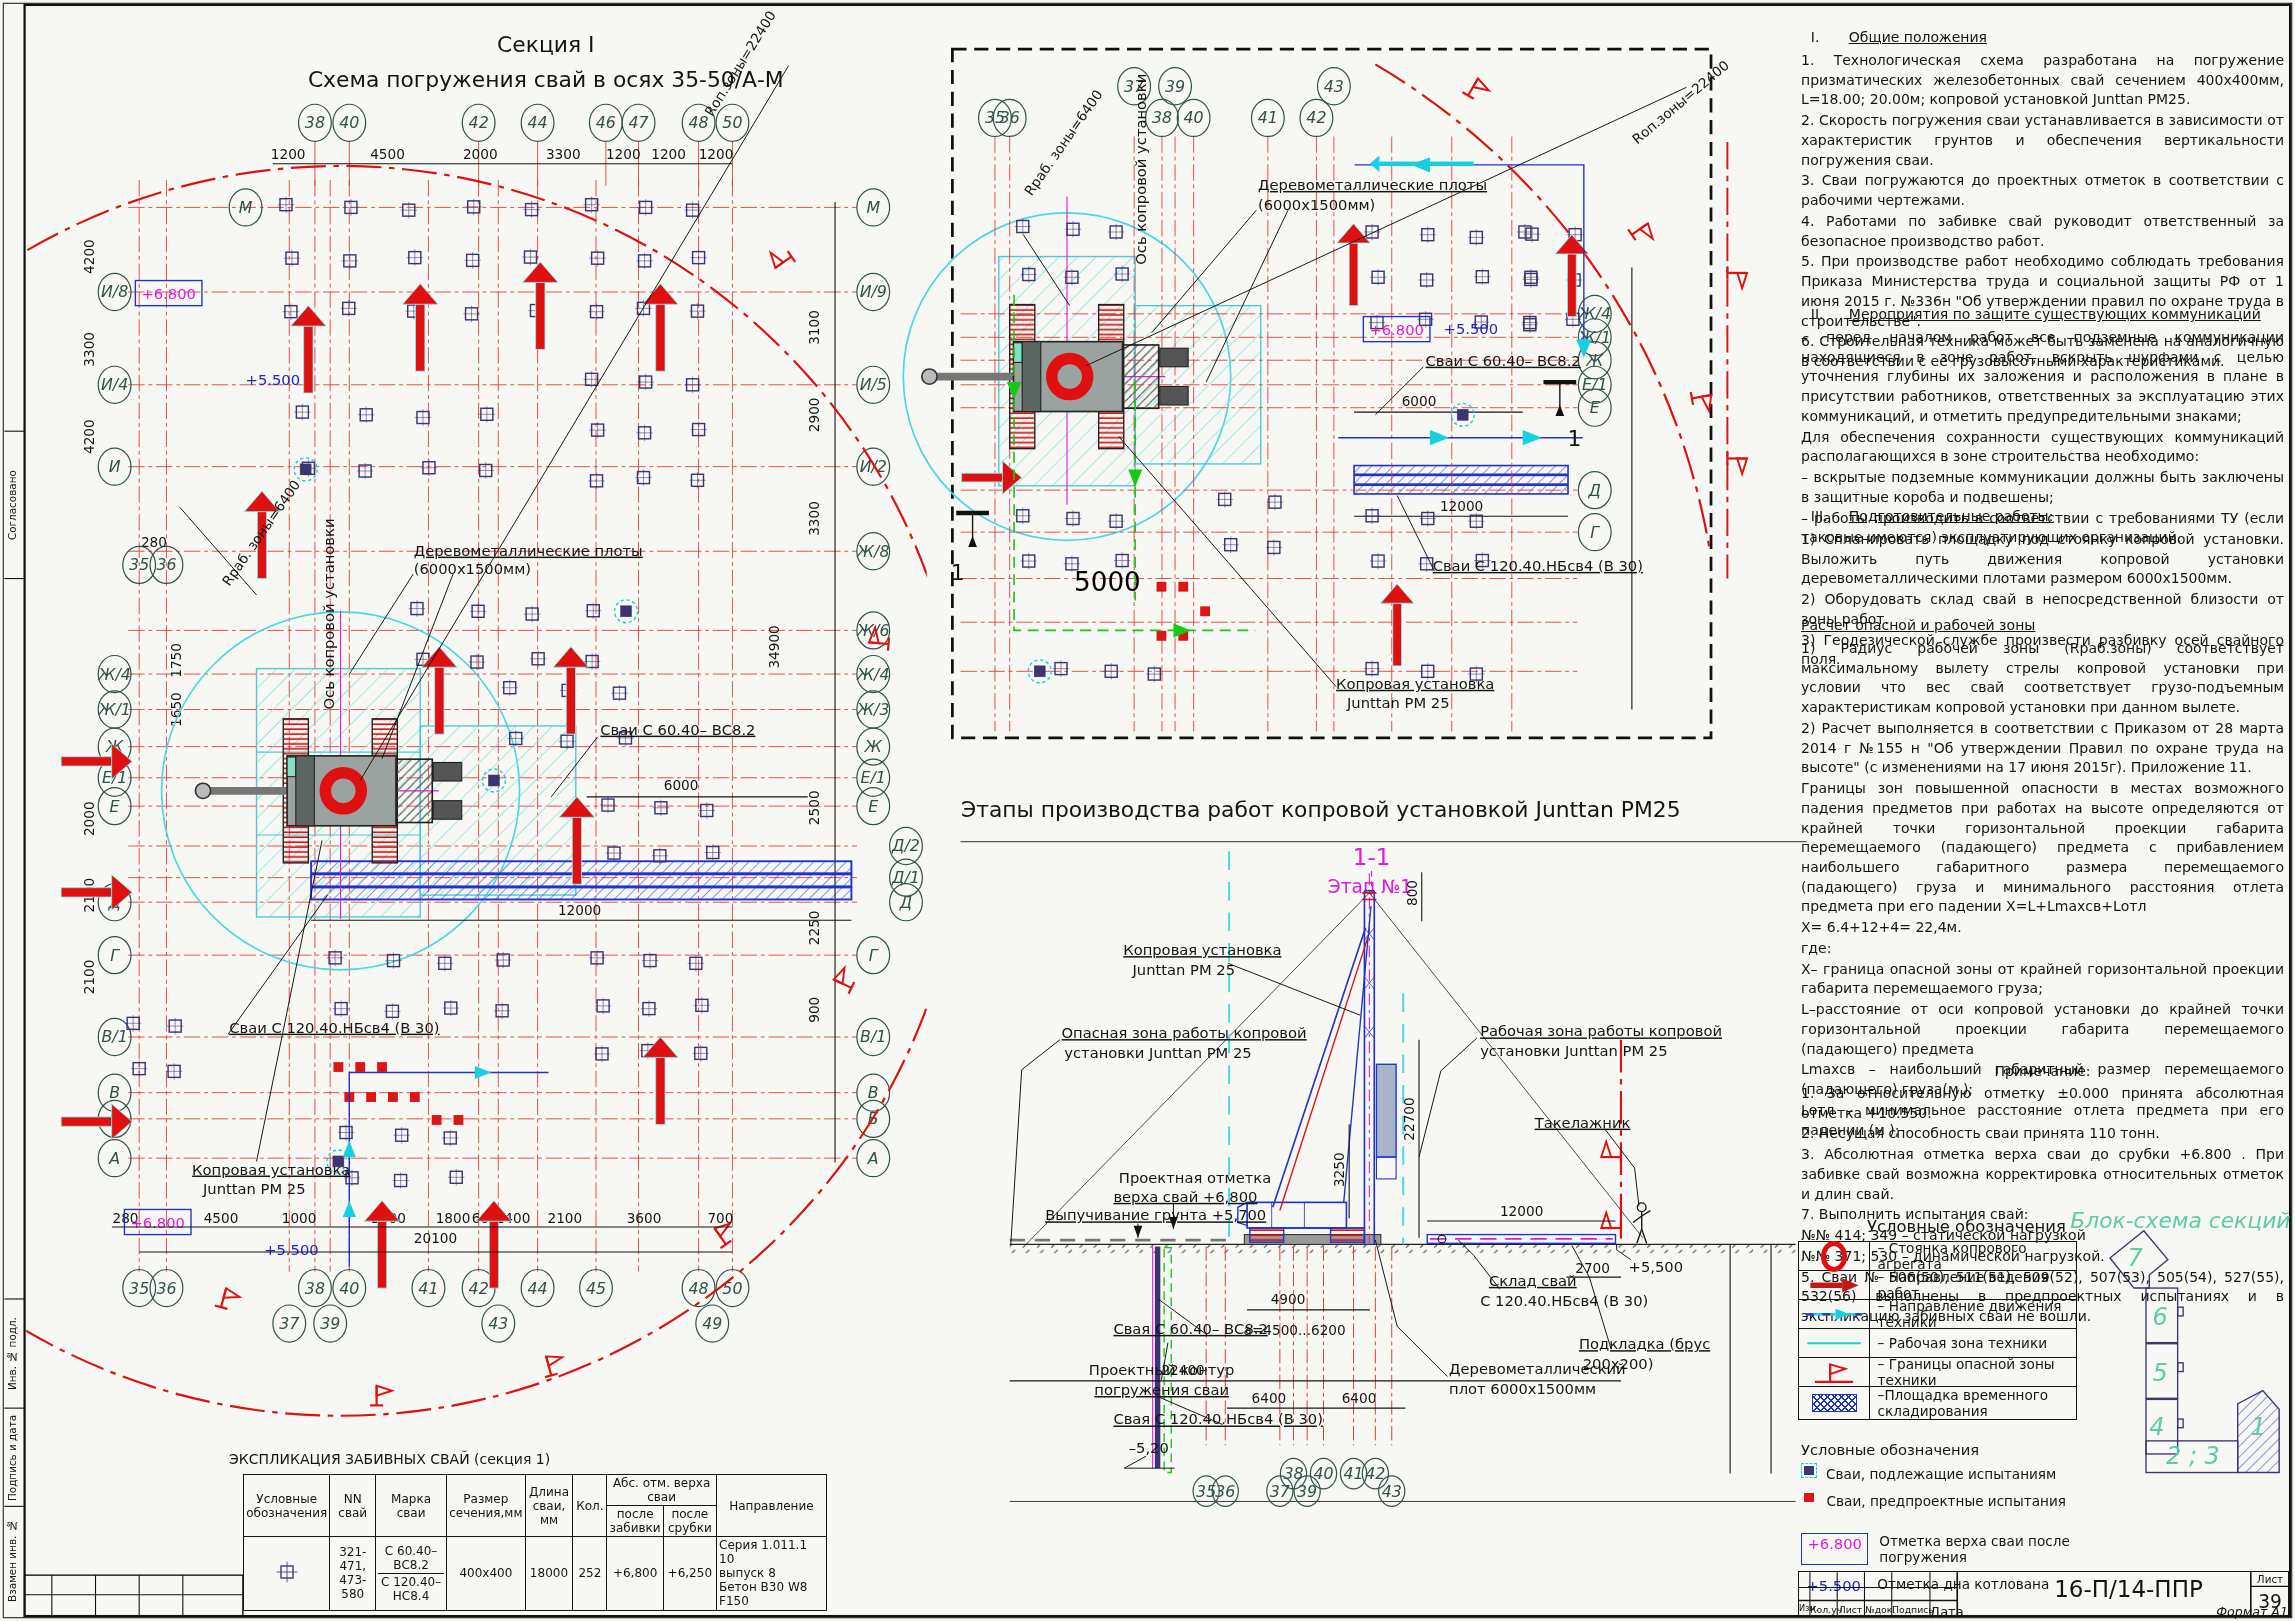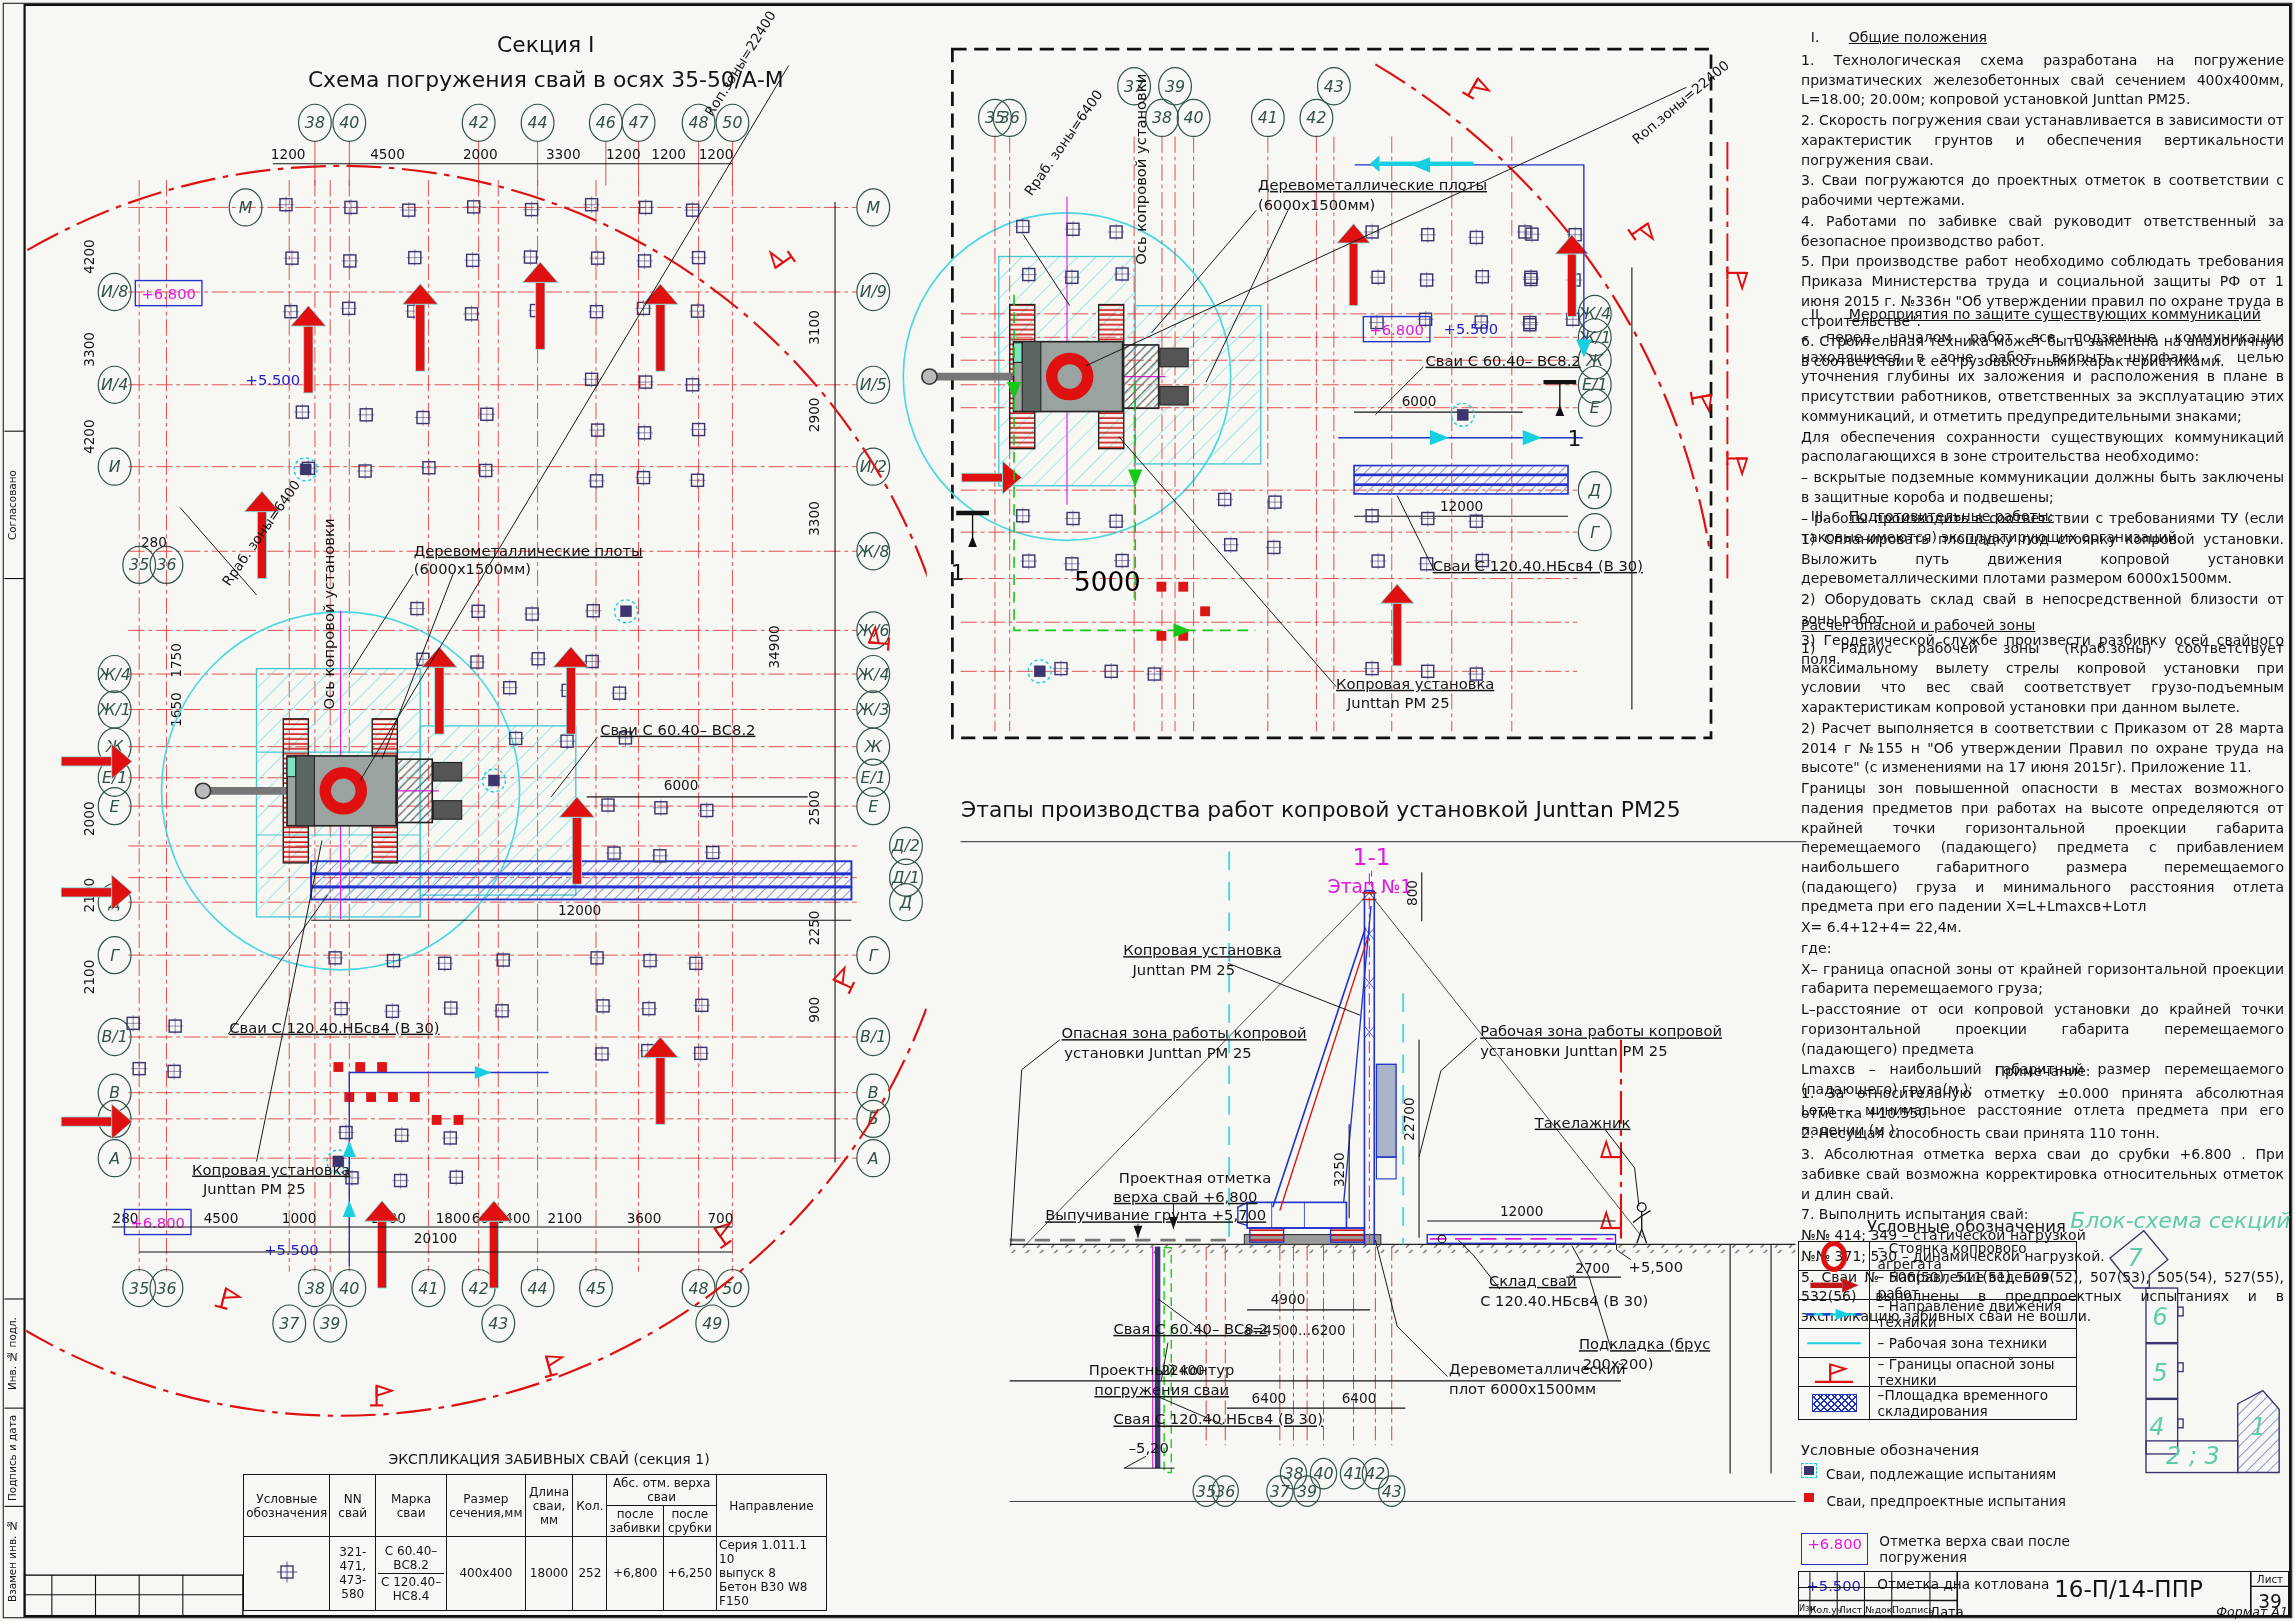--- a/index.html
+++ b/index.html
@@ -36,21 +36,21 @@
   .legend2{position:absolute;left:1801px;top:1441px;width:328px;font-size:13.6px;}
   .l2title{font-size:14.7px;margin-bottom:7.6px;}
   .l2row{display:flex;margin-bottom:11px;}
   .sq-test{width:9.8px;height:9.8px;background:#3b3570;outline:1.6px dashed #16cfe0;outline-offset:2.2px;margin:0 12px 0 3.3px;flex:none;}
   .sq-red{width:9.3px;height:9.3px;background:#dd1515;margin:0 13px 0 3.3px;flex:none;}
   .markbox{color:#e019e0;border:1.1px solid #2233bb;padding:1.1px 5.5px;font-size:14.7px;margin-right:11px;}
   .markblue{color:#2222cc;font-size:14.7px;margin-right:11px;padding:1.1px 5.5px;}
   
   .expl{position:absolute;left:243px;top:1474px;width:584px;border-collapse:collapse;font-size:12px;}
   .expl th,.expl td{border:1.1px solid #141414;text-align:center;vertical-align:middle;font-weight:normal;padding:1.1px 2.2px;}
-  .expltitle{position:absolute;left:257px;top:1451px;width:584px;text-align:center;font-size:14px;}
+  .expltitle{position:absolute;left:229px;top:1451px;width:584px;text-align:left;font-size:14px;}
   .pre{white-space:pre-line;}
   
   .stamp{position:absolute;left:1798px;top:1571px;width:491px;height:45px;border:1.6px solid #141414;box-sizing:border-box;}
   .stamp .cell{position:absolute;font-size:11px;text-align:center;}
   .docnum{position:absolute;left:158px;top:4.4px;width:295px;text-align:center;font-size:23px;padding-left:24px;}
   .fmt{position:absolute;left:2195px;top:1604px;width:93px;font-size:12.6px;font-style:italic;text-align:right;}
   .sideText{position:absolute;writing-mode:vertical-rl;transform:rotate(180deg);
             font-size:10.4px;text-align:center;color:#141414;}
 </style>
 </head>

